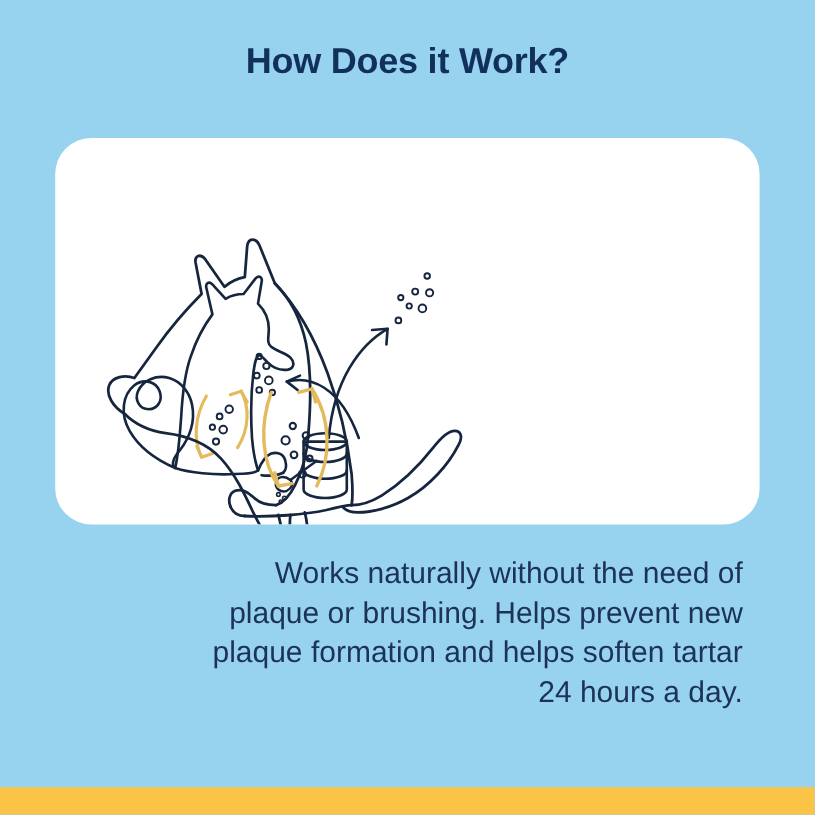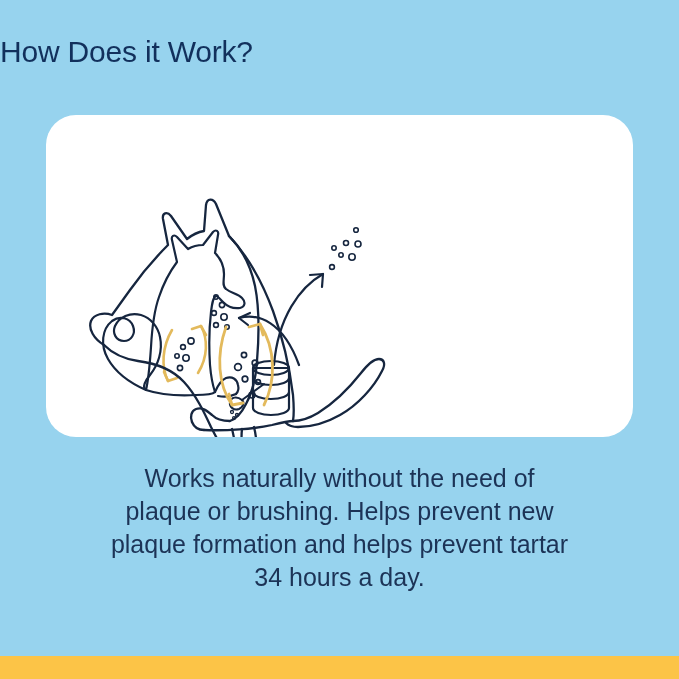--- a/index.html
+++ b/index.html
@@ -18,22 +18,23 @@
     width: 679px;
     height: 679px;
     background: #97d3ee;
     box-sizing: border-box;
   }
   .page-title {
     position: absolute;
     top: 34px;
     left: 0;
     width: 679px;
+    text-align: center;
     font-size: 30px;
-    font-weight: normal;
+    font-weight: bold;
     color: #12305c;
     letter-spacing: -0.2px;
     line-height: 1.2;
   }
   .diagram-card {
     position: absolute;
     left: 46px;
     top: 115px;
     width: 587px;
     height: 322px;
@@ -51,20 +52,21 @@
     left: 60px;
     top: 462px;
     width: 559px;
     text-align: center;
     font-size: 25px;
     line-height: 33px;
     color: #1c3356;
   }
   .caption-line {
     display: block;
+    text-align: right;
   }
   .bottom-bar {
     position: absolute;
     left: 0;
     bottom: 0;
     width: 679px;
     height: 23px;
     background: #fcc447;
   }
 </style>
@@ -239,19 +241,19 @@
         <circle cx="212" cy="267" r="2.4"></circle>
         <circle cx="206" cy="280" r="3.0"></circle>
       </g>
 
     </svg>
   </div>
 
   <div class="caption">
     <span class="caption-line">Works naturally without the need of</span>
     <span class="caption-line">plaque or brushing. Helps prevent new</span>
-    <span class="caption-line">plaque formation and helps prevent tartar</span>
-    <span class="caption-line">34 hours a day.</span>
+    <span class="caption-line">plaque formation and helps soften tartar</span>
+    <span class="caption-line">24 hours a day.</span>
   </div>
 
   <div class="bottom-bar"></div>
 
 </div>
 
 </body></html>

